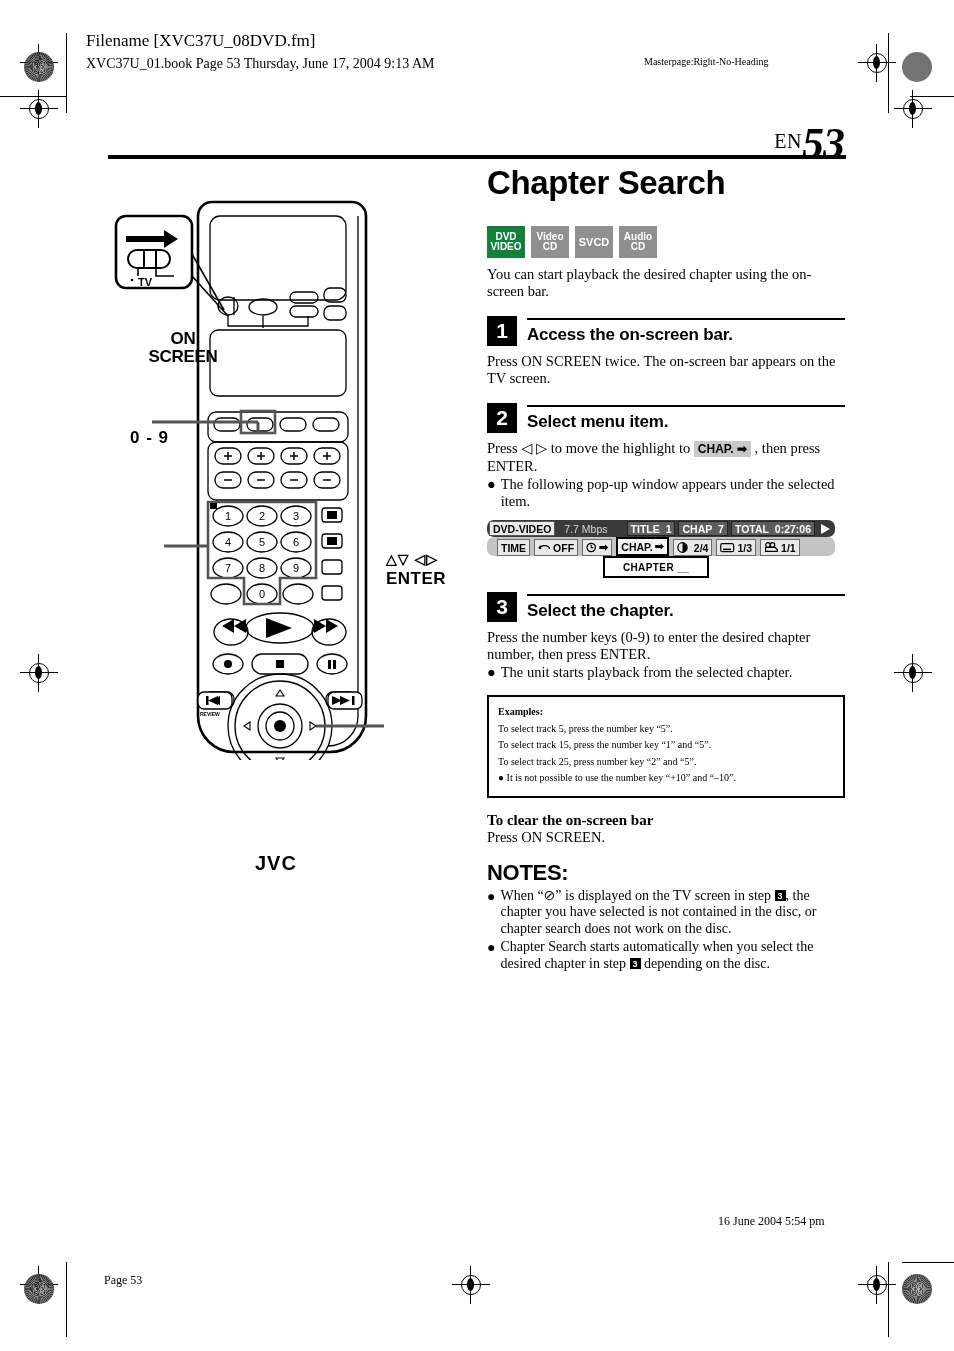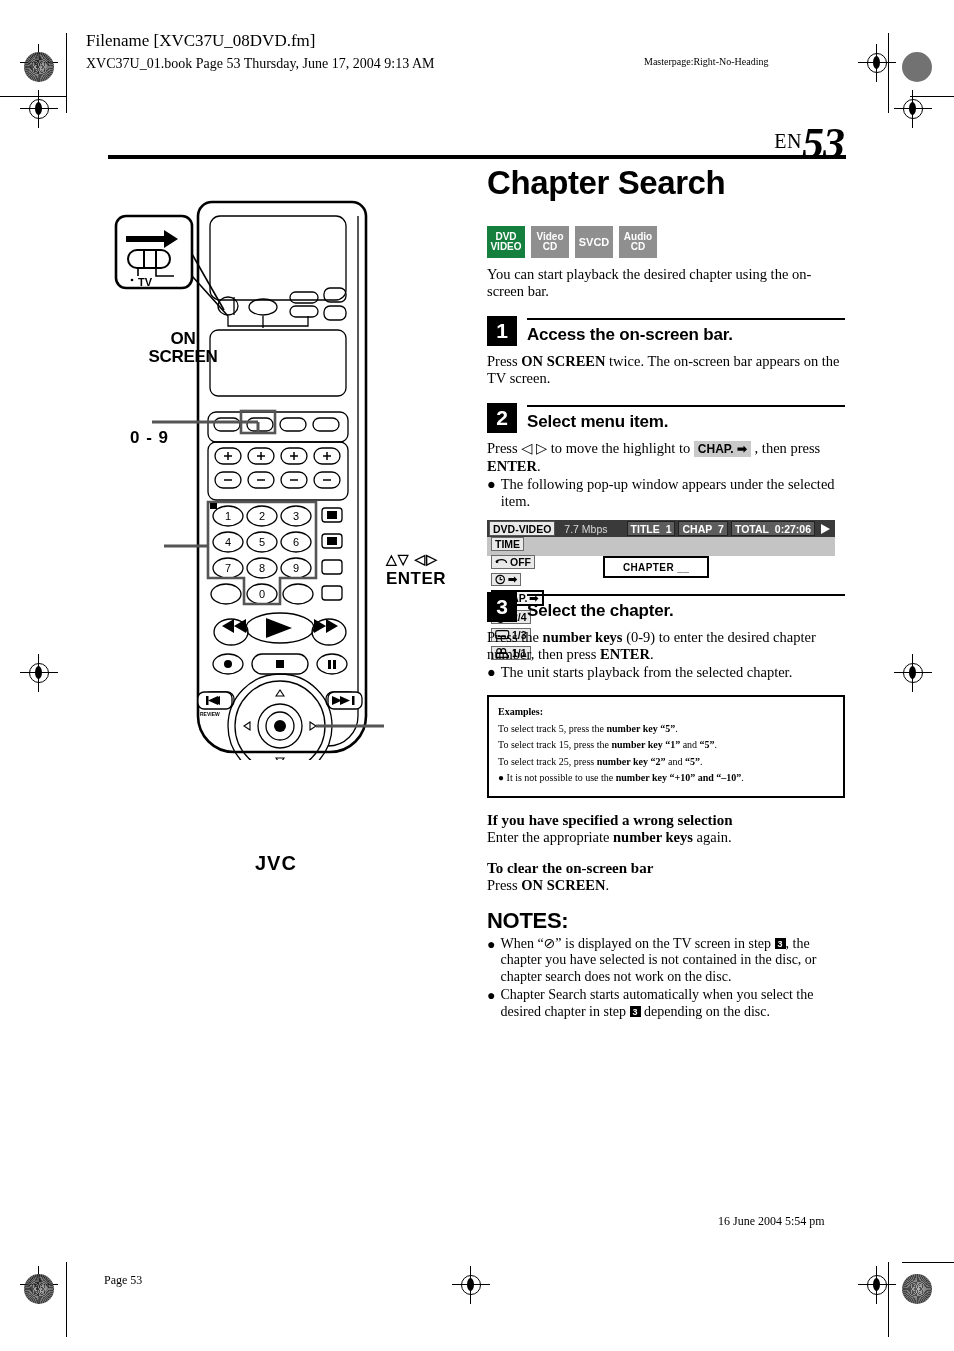--- a/index.html
+++ b/index.html
@@ -44,40 +44,40 @@
   h1.title{font-family:"Liberation Sans",sans-serif;font-size:33px;font-weight:bold;margin:0 0 24px 0;letter-spacing:-0.4px;}
 
   .badges{display:flex;gap:6px;margin-bottom:8px;}
   .badge{width:38px;height:32px;display:flex;flex-direction:column;align-items:center;justify-content:center;
     font-family:"Liberation Sans",sans-serif;font-size:10px;font-weight:bold;line-height:10.5px;color:#fff;text-align:center;}
   .badge.on{background:#15803d;}
   .badge.off{background:#8f8f8f;}
   .badge.one{font-size:11px;}
 
   p.body{font-size:14.5px;line-height:17px;margin:0 0 14px 0;}
-  b,strong{font-weight:bold;}
+  b,strong{font-weight:normal;}
   .step{display:flex;align-items:flex-start;gap:10px;margin-top:16px;}
   .stepnum{width:30px;height:30px;background:#000;color:#fff;flex:0 0 auto;
     font-family:"Liberation Sans",sans-serif;font-weight:bold;font-size:21px;
     display:flex;align-items:center;justify-content:center;}
   .stepright{flex:1 1 auto;padding-top:2px;}
   .stepright .rl{height:2px;background:#000;margin-bottom:5px;}
   .stephead{font-family:"Liberation Sans",sans-serif;font-size:17px;font-weight:bold;letter-spacing:-0.2px;}
   .stepbody{margin-top:7px;font-size:14.5px;line-height:17px;}
   .bullet{display:flex;gap:5px;margin-top:1px;}
   .bullet .dot{flex:0 0 auto;line-height:17px;}
 
   .inline-key{background:#c9c9c9;font-family:"Liberation Sans",sans-serif;font-size:12px;
     font-weight:bold;padding:1px 4px;white-space:nowrap;}
 
   
   .osd{margin-top:10px;width:348px;}
-  .osd-row{display:flex;align-items:stretch;font-family:"Liberation Sans",sans-serif;}
+  .osd-row{display:flex;align-items:stretch;font-family:"Liberation Sans",sans-serif;border-radius:7px;}
   .osd-top{background:#3a3a3a;height:17px;align-items:center;padding:0 2px;gap:3px;}
-  .osd-bot{background:#c4c4c4;height:19px;align-items:flex-start;padding:0 4px;gap:4px;flex-direction:column;}
+  .osd-bot{background:#c4c4c4;height:19px;align-items:flex-end;padding:0 10px;gap:4px;}
   .ck{background:#e9e9e9;border:1px solid #555;color:#000;font-size:10.5px;font-weight:bold;
     display:flex;align-items:center;justify-content:center;padding:0 3px;height:13px;white-space:nowrap;}
   .ck.dk{background:#5d5d5d;border-color:#222;color:#fff;}
   .osd-mbps{color:#d8d8d8;font-size:10.5px;font-weight:normal;padding-left:6px;}
   .spacer{flex:1 1 auto;}
   .playtri{width:0;height:0;border-left:9px solid #fff;border-top:5px solid transparent;border-bottom:5px solid transparent;margin:0 3px;}
   .bbtn{background:#e9e9e9;border:1px solid #6a6a6a;height:15px;display:flex;align-items:center;
     gap:2px;padding:0 3px;font-size:10.5px;font-weight:bold;color:#000;white-space:nowrap;}
   .bbtn.sel{background:#f6f6f6;border:2px solid #000;}
   .arrw{font-size:11px;line-height:1;}
@@ -513,26 +513,20 @@
       </div>
       <div>
         <span>To select track 25, press </span><b>number key “2”</b><span> and </span><b>“5”</b><span>.</span>
       </div>
       <div>
         <span>●</span>
         <span>It is not possible to use the </span><b>number key “+10” and “–10”</b><span>.</span>
       </div>
     </div>
 
-    <div class="sub">
-      <div class="subhead">If you have specified a wrong selection</div>
-      <div style="font-size:14.5px;line-height:17px;">
-        <span>Enter the appropriate </span><b>number keys</b><span> again.</span>
-      </div>
-    </div>
 
     <div class="sub">
       <div class="subhead">To clear the on-screen bar</div>
       <div style="font-size:14.5px;line-height:17px;">
         <span>Press </span><b>ON SCREEN</b><span>.</span>
       </div>
     </div>
 
     <div class="notes">
       <div class="noteshead">NOTES:</div>

